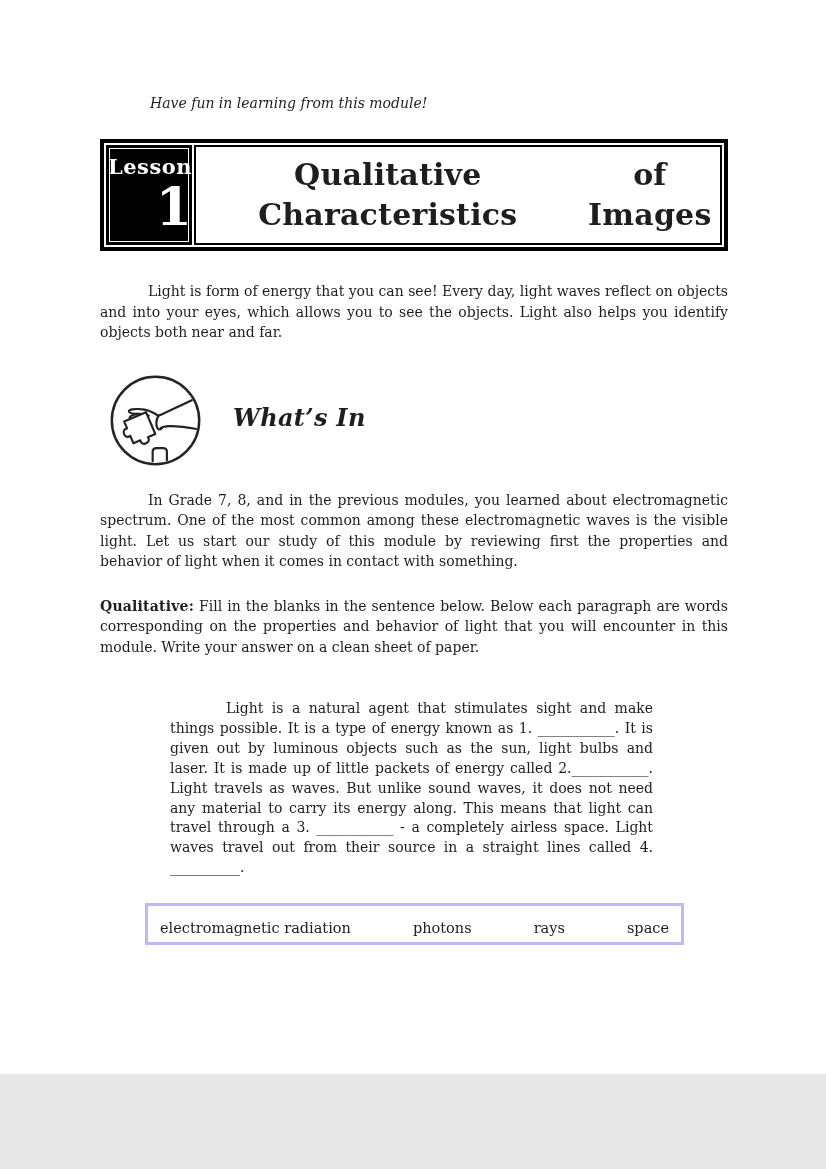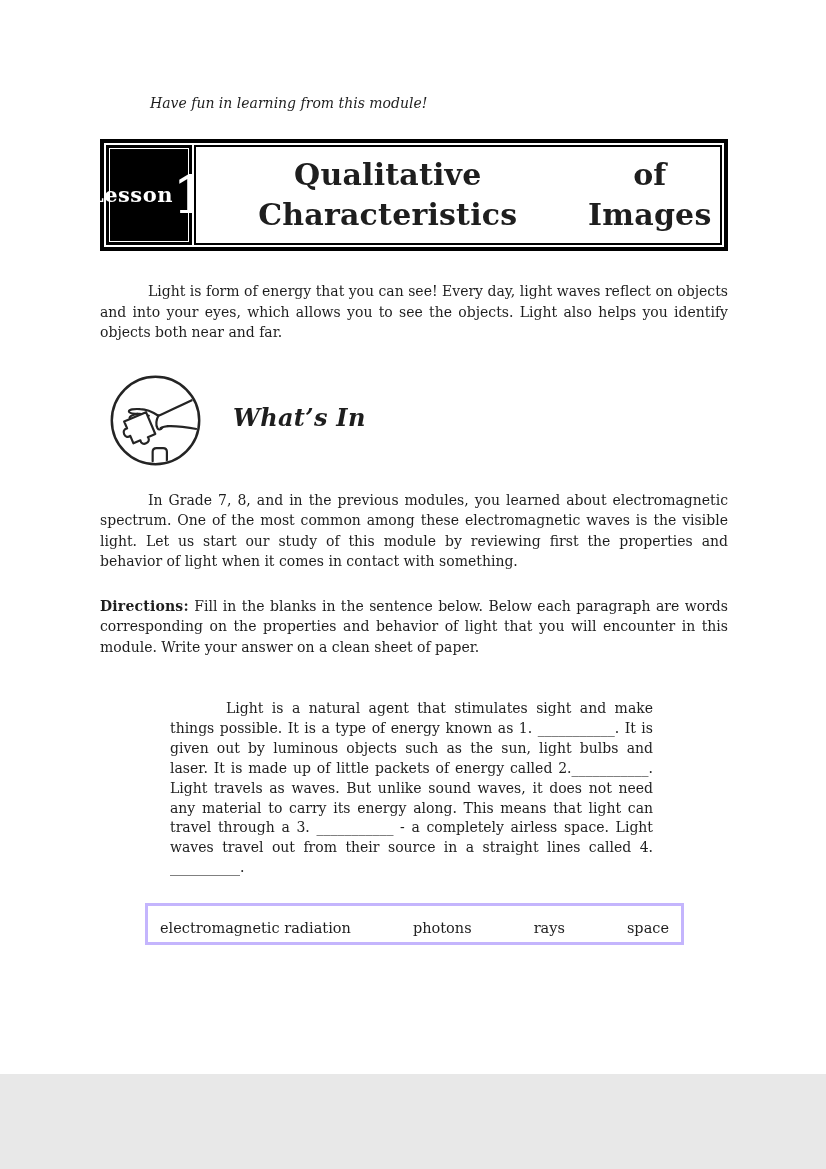--- a/index.html
+++ b/index.html
@@ -35,22 +35,22 @@
     display: flex;
     gap: 2px;
     height: 100px;
     box-sizing: content-box;
   }
   .lesson-box {
     width: 86px;
     background: #000;
     color: #fff;
     display: flex;
-    flex-direction: row;
-    align-items: center;
+    flex-direction: column;
+    align-items: flex-end;
     justify-content: center;
     outline: 1px solid #fff;
     outline-offset: -4px;
     flex: none;
   }
   .lesson-label {
     font-weight: bold;
     font-size: 21px;
     line-height: 24px;
     letter-spacing: 0.5px;
@@ -181,21 +181,21 @@
           <g transform="translate(17,51) rotate(-23)">
             <path d="M0 0 L25 0 L25 25 L16.5 25 C 18.5 32, 6 32, 8 25 L0 25 L0 16.5 C -7 18.5, -7 6, 0 8 Z" fill="#ffffff" stroke="#242424" stroke-width="2.3" stroke-linejoin="round"></path>
           </g>
         </svg>
       </span>
       <h2 class="whats-in-heading">What’s In</h2>
     </div>
 
     <p class="para indent p2">In Grade 7, 8, and in the previous modules, you learned about electromagnetic spectrum. One of the most common among these electromagnetic waves is the visible light. Let us start our study of this module by reviewing first the properties and behavior of light when it comes in contact with something.</p>
 
-    <p class="para p3"><b>Directions:</b><span> Fill in the blanks in the sentence below. Below each paragraph are words corresponding on the properties and behavior of light that you will encounter in this module. Write your answer on a clean sheet of paper.</span></p>
+    <p class="para p3"><b>Qualitative:</b><span> Fill in the blanks in the sentence below. Below each paragraph are words corresponding on the properties and behavior of light that you will encounter in this module. Write your answer on a clean sheet of paper.</span></p>
 
     <p class="fillin">Light is a natural agent that stimulates sight and make things possible. It is a type of energy known as 1. ___________.  It is given out by luminous objects such as the sun, light bulbs and laser. It is made up of little packets of energy called 2.___________. Light travels as waves. But unlike sound waves, it does not need any material to carry its energy along. This means that light can travel through a 3. ___________ - a completely airless space. Light waves travel out from their source in a straight lines called 4. __________.</p>
 
     <div class="word-bank">
       <span>electromagnetic radiation</span>
       <span>photons</span>
       <span>rays</span>
       <span>space</span>
     </div>
 

